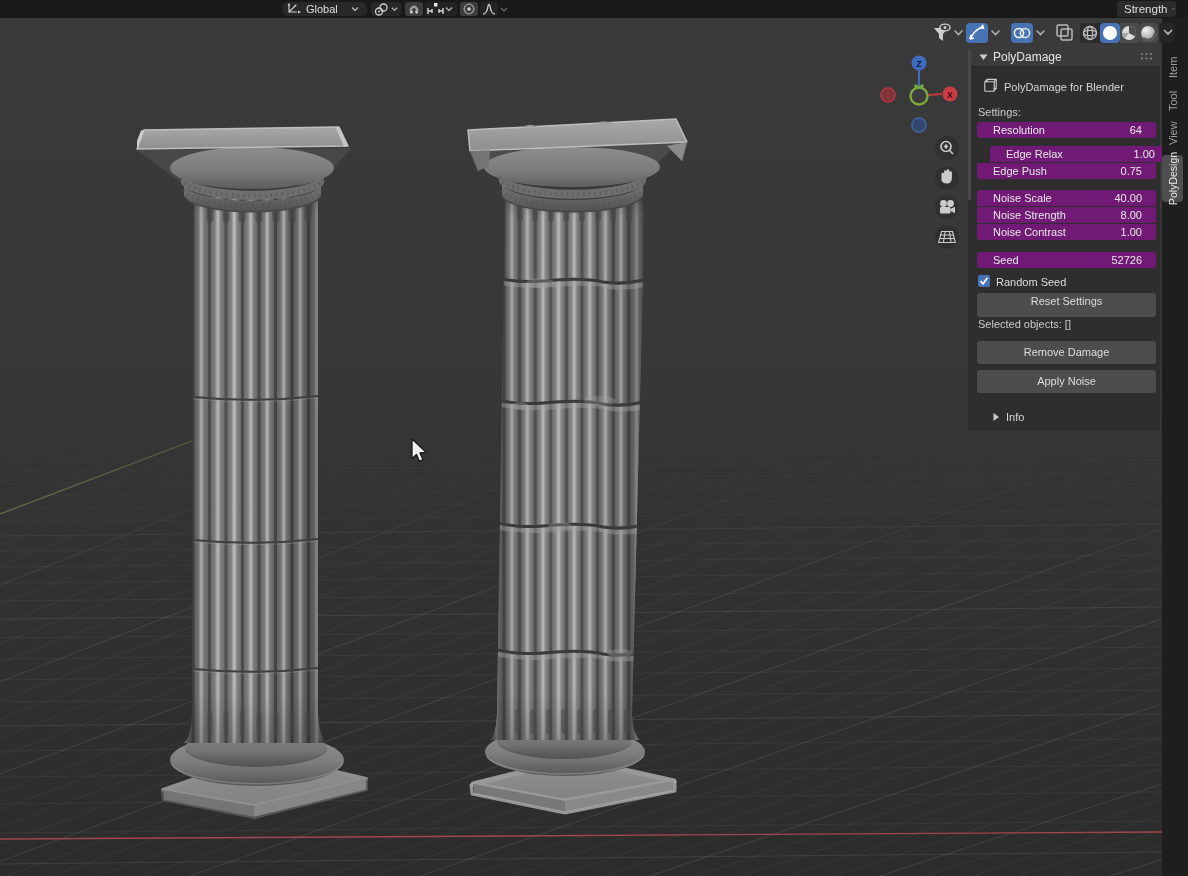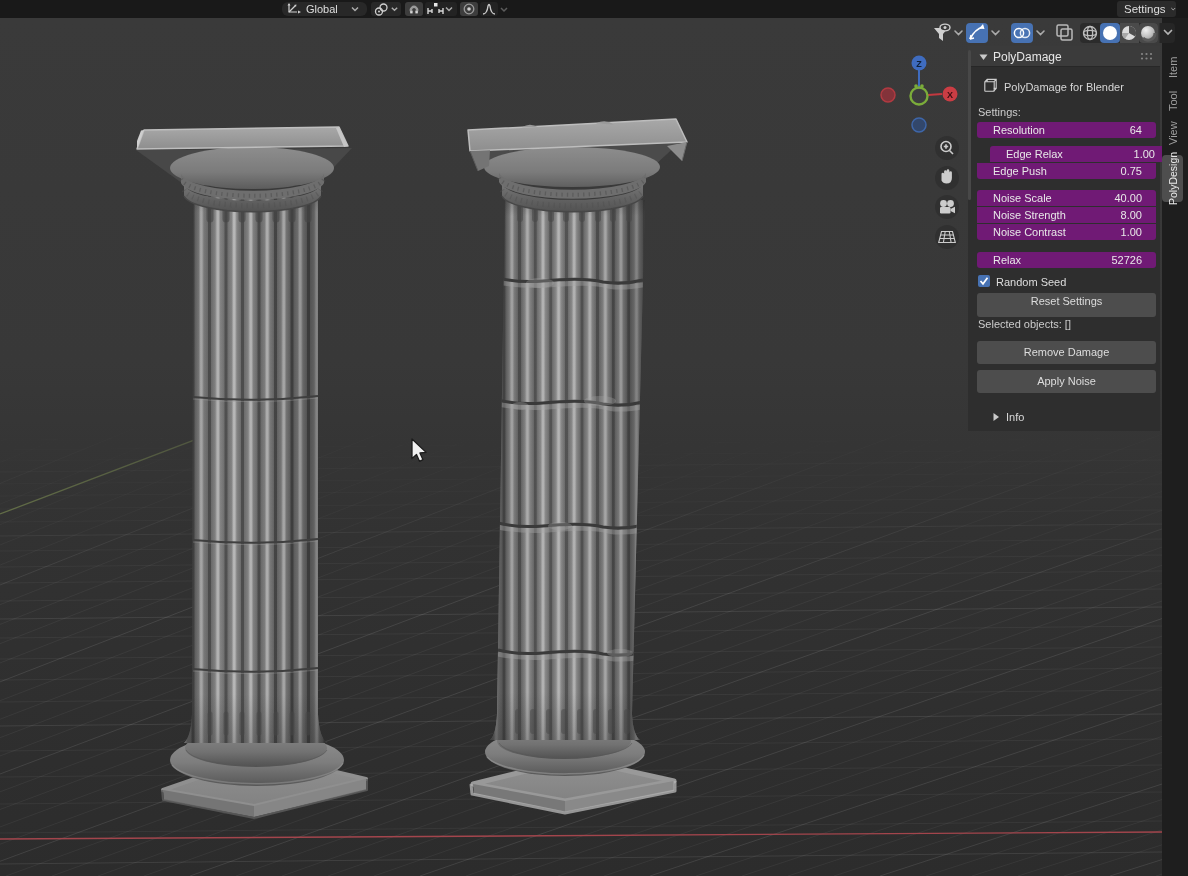--- a/index.html
+++ b/index.html
@@ -485,21 +485,21 @@
       </div>
 <div class="tb" style="left:480px;width:18px;background:#232323;justify-content:center;">
         <svg width="14" height="12" viewBox="0 0 14 12">
           <path d="M1,11 q4,0 5,-8 q1,-3 2,0 q1,8 5,8" stroke="#c9c9c9" stroke-width="1.4" fill="none"></path>
         </svg>
       </div>
 <svg class="tb" style="left:499px;width:10px;" width="10" height="14" viewBox="0 0 10 14">
         <path d="M2,6 l3,3 3,-3" stroke="#5c5c5c" stroke-width="1.5" fill="none"></path>
       </svg>
 <div class="tb" style="left:1117px;width:59px;top:1px;height:16px;background:#2b2b2b;border-radius:3px;">
-        <span style="color:#dedede;font-size:11.5px;margin-left:7px;">Settings</span>
+        <span style="color:#dedede;font-size:11.5px;margin-left:7px;">Strength</span>
         <svg width="10" height="8" viewBox="0 0 10 8" style="margin-left:4px">
           <path d="M2,2.5 l3,3 3,-3" stroke="#ababab" stroke-width="1.5" fill="none"></path>
         </svg>
       </div>
     </div>
   <div id="panel">
       <div id="panelhead">
         <svg width="9" height="8" viewBox="0 0 9 8" style="position:absolute;left:11px;top:7px;">
           <path d="M0.5,1.5 L8.5,1.5 L4.5,7 Z" fill="#c9c9c9"></path>
         </svg>
@@ -541,21 +541,21 @@
       </div>
 <div class="row" style="top:161px;border-radius:0;">
         <span class="lab">Noise Strength</span>
         <span class="val">8.00</span>
       </div>
 <div class="row" style="top:178px;border-radius:0 0 3px 3px;">
         <span class="lab">Noise Contrast</span>
         <span class="val">1.00</span>
       </div>
 <div class="row" style="top:206px;border-radius:3px;">
-        <span class="lab">Relax</span>
+        <span class="lab">Seed</span>
         <span class="val">52726</span>
       </div>
 <div style="position:absolute;left:10px;top:229px;width:12px;height:12px;background:#4772b3;border-radius:2px;"><svg width="12" height="12" viewBox="0 0 12 12">
           <path d="M2.5,6 l2.5,2.8 4.5,-6" stroke="#fff" stroke-width="1.7" fill="none"></path>
         </svg></div>
 <span class="plabel" style="left:28px;top:230px;color:#dedede;">Random Seed</span>
 <div class="btn" style="top:247px;height:24px;line-height:16px;">Reset Settings</div>
 <span class="plabel" style="left:10px;top:272px;">Selected objects: []</span>
 <div class="btn" style="top:295px;height:23px;line-height:23px;">Remove Damage</div>
 <div class="btn" style="top:324px;height:23px;line-height:23px;">Apply Noise</div>

